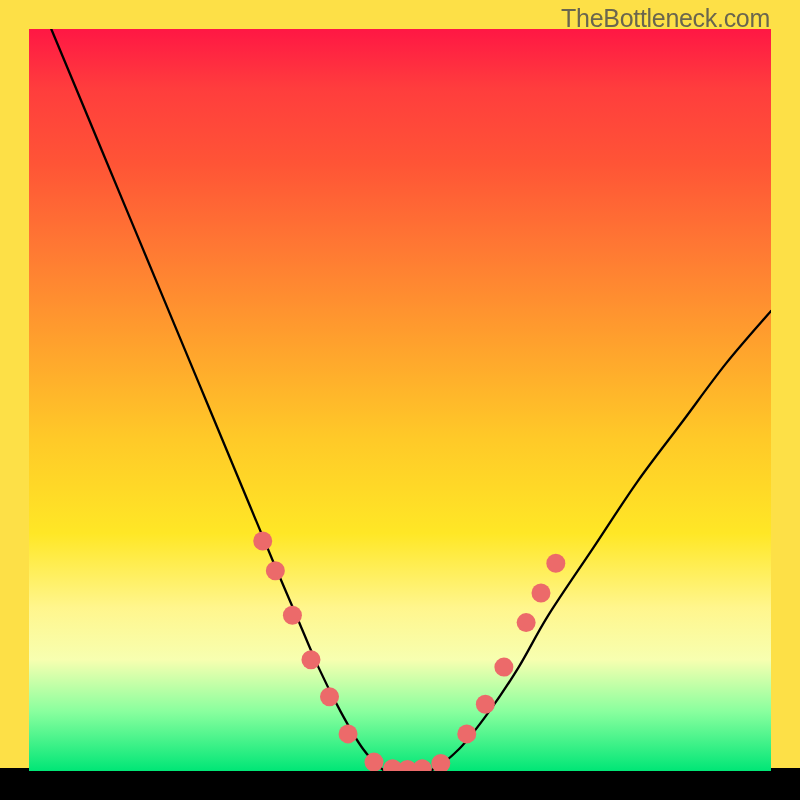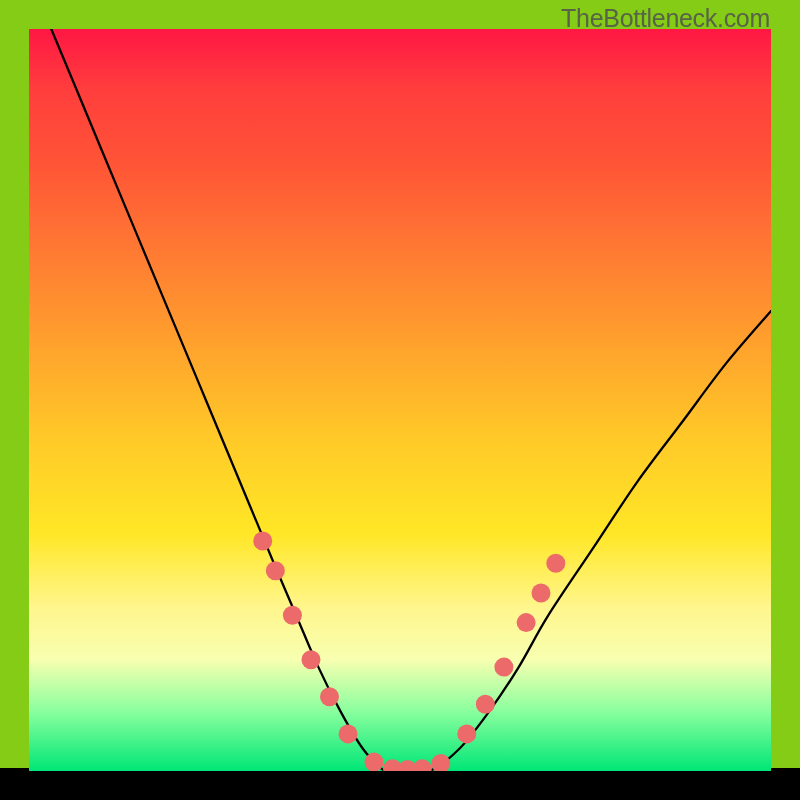--- a/index.html
+++ b/index.html
@@ -1,21 +1,21 @@
 <!DOCTYPE html>
 <html><head>
 <meta charset="utf-8">
 <style>
   * { margin: 0; padding: 0; box-sizing: border-box; }
   html, body { width: 800px; height: 800px; overflow: hidden; background: #000; }
   .chart-container {
     position: relative;
     width: 800px;
     height: 768px;
-    background: #84cc16;
+    background: #fde047;
   }
   .plot-area {
     position: absolute;
     left: 29px;
     top: 29px;
     width: 742px;
     height: 742px;
     background: linear-gradient(to bottom,
       #ff1744 0%,
       #ff3d3d 8%,

